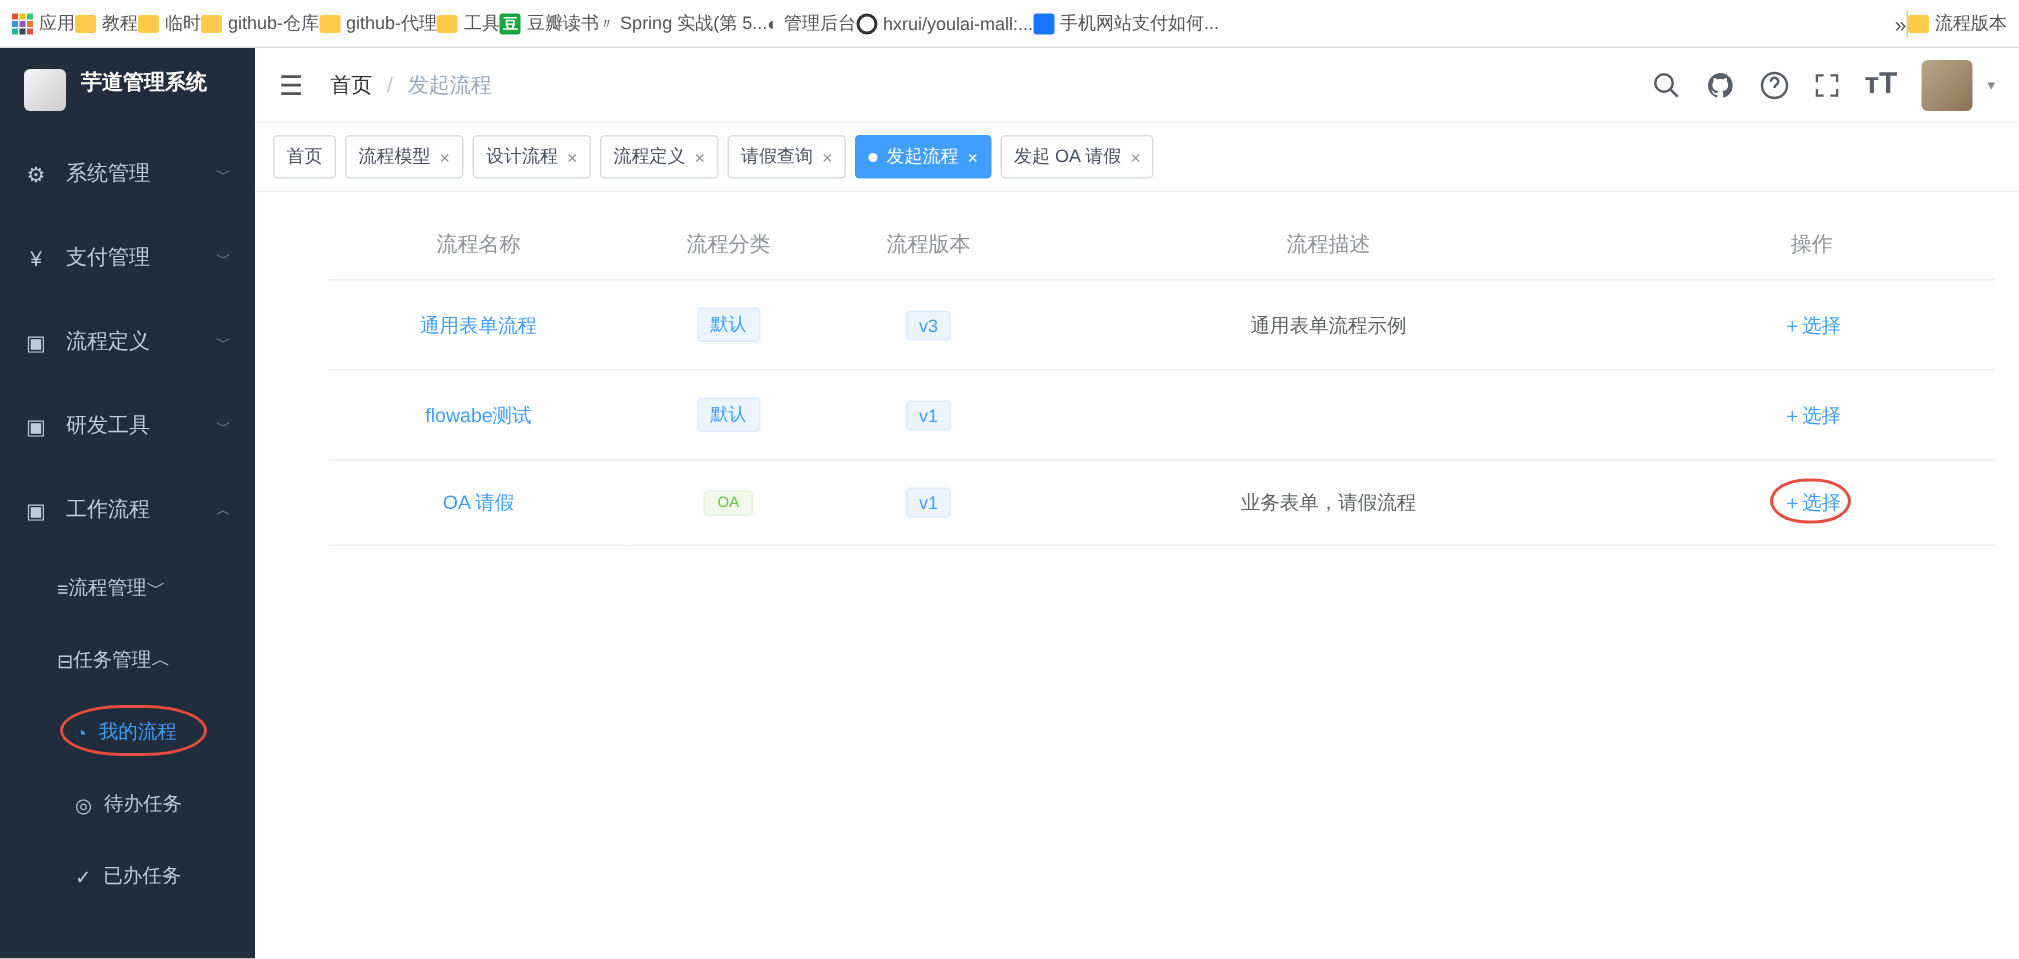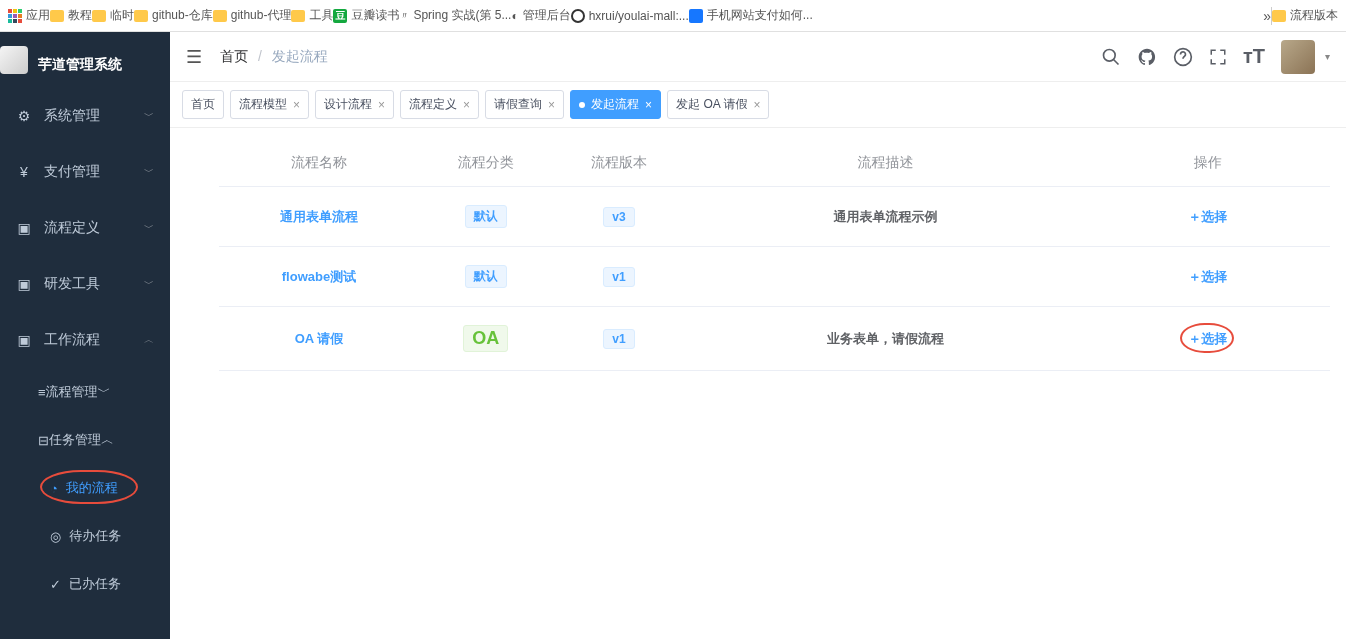--- a/index.html
+++ b/index.html
@@ -18,21 +18,21 @@
     .db-ic{width:14px;height:14px;background:#14a83f;border-radius:2px;display:flex;align-items:center;justify-content:center;color:#fff;font-size:10px;font-weight:bold}
     .gh-ic{width:14px;height:14px;border:2px solid #333;border-radius:50%}
     .al-ic{width:14px;height:14px;background:#1677ff;border-radius:2px}
     .chev{font-size:14px;color:#555}
     
     
     .app { display: flex; height: calc(100vh - 32px); }
     
     
     .sidebar { width: 170px; background: #1f2d3d; color: #bfcbd9; display: flex; flex-direction: column; font-size: 14px; }
-    .brand { display: flex; align-items: flex-end; gap: 10px; padding: 14px 0; font-weight: bold; color: #fff; }
+    .brand { display: flex; align-items: flex-start; gap: 10px; padding: 14px 16px; font-weight: bold; color: #fff; }
     .brand-logo { width: 28px; height: 28px; background: linear-gradient(135deg,#f5f5f5,#ccc); border-radius: 4px; }
     .menu-item { display: flex; align-items: center; padding: 0 16px; height: 56px; cursor: pointer; position: relative; }
     .menu-item .mi-ic { width: 16px; text-align: center; margin-right: 12px; font-size: 14px; }
     .menu-item .mi-arrow { margin-left: auto; font-size: 10px; color: #8a9199; }
     .submenu-item { display: flex; align-items: center; padding-left: 38px; height: 48px; cursor: pointer; font-size: 13px; }
     .subsub-item { display: flex; align-items: center; padding-left: 50px; height: 48px; cursor: pointer; font-size: 13px; gap:8px;}
     .subsub-item.active { color: #409eff; }
     .circle-annot { border: 2px solid #e74c3c; border-radius: 50%/60%; position: absolute; pointer-events:none; }
     .sb-rel{position:relative}
     
@@ -54,24 +54,24 @@
     .tab { border: 1px solid #d8dce5; border-radius: 3px; padding: 5px 8px; font-size: 12px; cursor: pointer; display: flex; align-items: center; gap: 6px; color:#495060;}
     .tab .x { color: #999; font-size: 12px; }
     .tab.active { background: #409eff; border-color: #409eff; color: #fff; }
     .tab.active .x { color: #fff; }
     .tab.active::before{content:"";width:6px;height:6px;border-radius:50%;background:#fff;display:inline-block}
     
     
     .content { padding: 12px 16px; margin-left: 33px; }
     .tbl { width: 100%; border-collapse: collapse; }
     .tbl th { font-weight: 500; color: #909399; padding: 14px 10px; text-align: center; font-size: 14px; border-bottom: 1px solid #ebeef5;}
-    .tbl td { padding: 18px 10px; text-align: center; border-bottom: 1px solid #ebeef5; color: #606266; font-size:13px;font-weight:bold; }
+    .tbl td { padding: 18px 10px; text-align: center; border-bottom: 1px solid #ebeef5; color: #606266; font-size:13px; }
     .link-cell { color: #409eff; cursor: pointer; }
     .tag-b { display:inline-block; border:1px solid #d9ecff; background:#ecf5ff; color:#409eff; padding: 2px 8px; border-radius:3px; font-size:12px;}
-    .tag-g { display:inline-block; border:1px solid #e1f3d8; background:#f0f9eb; color:#67c23a; padding: 2px 8px; border-radius:3px; font-size:18px;}
+    .tag-g { display:inline-block; border:1px solid #e1f3d8; background:#f0f9eb; color:#67c23a; padding: 2px 8px; border-radius:3px; font-size:10px;}
     .op-link { color:#409eff; cursor:pointer; font-size:13px;}
     .op-cell{position:relative; display:inline-block;}
     .circle-annot2{position:absolute; border:2px solid #e74c3c; border-radius:50%/55%; width:54px; height:30px; left:-8px; top:-7px; pointer-events:none;}
   </style>
 </head>
 <body>
 
 <div class="bookmark-bar">
   <div class="bm-item">
       <span class="apps-ic">

